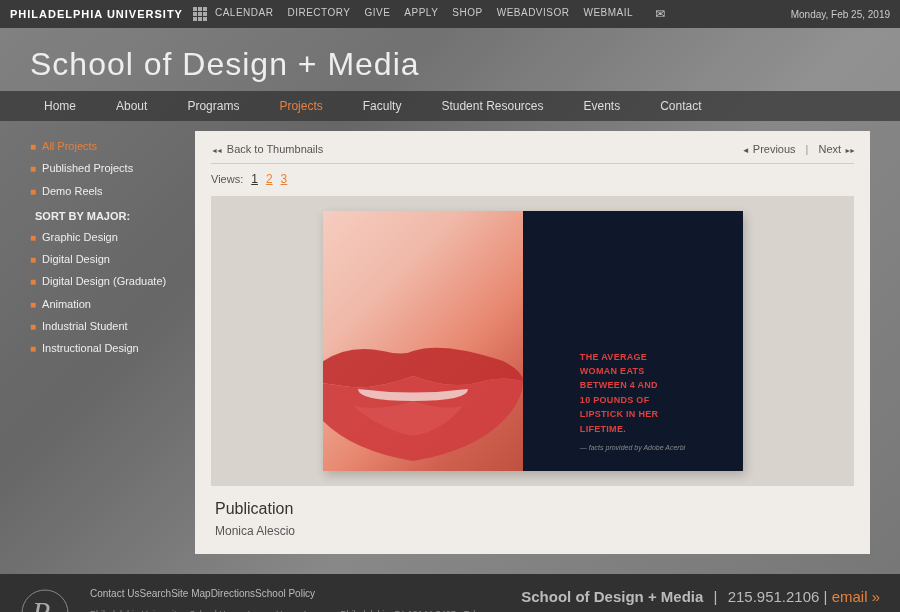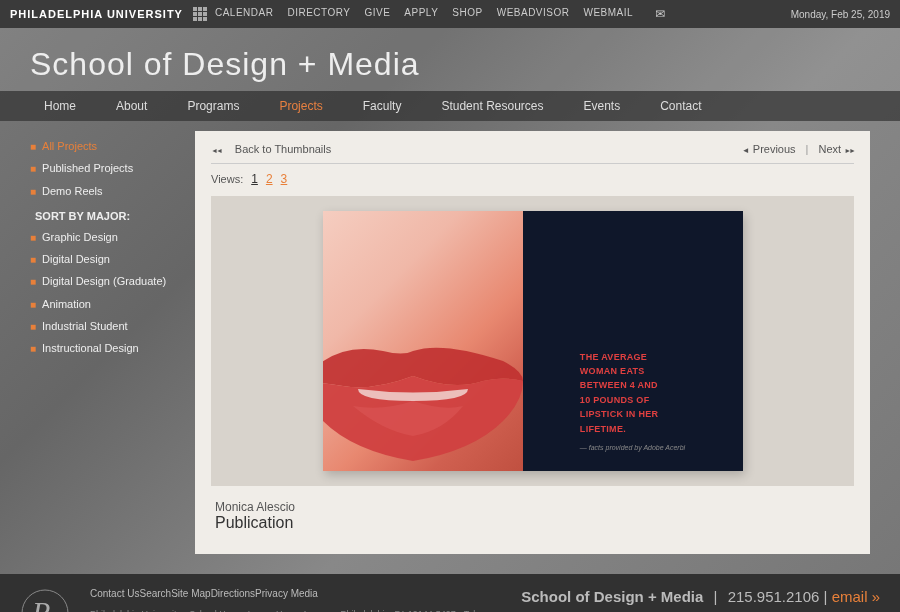--- a/index.html
+++ b/index.html
@@ -148,21 +148,21 @@
       border-bottom: 1px solid #ccc;
       padding-bottom: 8px;
       margin-bottom: 8px;
     }
     #panel-nav .back-link {
       color: #555;
       font-size: 11px;
       text-decoration: none;
       display: flex;
       align-items: center;
-      gap: 14px;
+      gap: 6px;
     }
     #panel-nav .prev-next {
       display: flex;
       align-items: center;
       gap: 10px;
       font-size: 11px;
       color: #555;
     }
     #panel-nav .prev-next a {
       color: #555;
@@ -443,41 +443,41 @@
               <div class="lipstick-text">
                 THE AVERAGE<br>WOMAN EATS<br>BETWEEN 4 AND<br>10 POUNDS OF<br>LIPSTICK IN HER<br>LIFETIME.
               </div>
               <div style="font-size:7px; color:#888; margin-top:8px; font-style:italic;">— facts provided by Adobe Acerbi</div>
             </div>
           </div>
         </div>
       </div>
 
       <div id="caption">
+        <div id="project-title">Publication</div>
         <div id="project-author">Monica Alescio</div>
-        <div id="project-title">Publication</div>
       </div>
     </div>
   </div>
 </div>
 
 <div id="footer">
   <div id="footer-logo">
     <svg viewBox="0 0 50 50" xmlns="http://www.w3.org/2000/svg">
       <circle cx="25" cy="25" r="23" fill="none" stroke="#888" stroke-width="1"></circle>
       <text x="12" y="34" font-size="30" fill="#aaa" font-family="serif" font-style="italic">P</text>
     </svg>
   </div>
   <div id="footer-center">
     <div id="footer-links">
       <a>Contact Us</a>
       <a>Search</a>
       <a>Site Map</a>
       <a>Directions</a>
-      <a>Privacy Media</a>
+      <a>School Policy</a>
     </div>
     <div id="footer-address">
       <div>Philadelphia University • School House Lane • Henry Avenue • Philadelphia, PA 19144-5497 • Tel 215.951.2700</div>
 
     </div>
   </div>
   <div id="footer-right">
     <span class="school-name">School of Design + Media</span>
     <span class="phone"> | </span>
     <span>215.951.2106</span>

